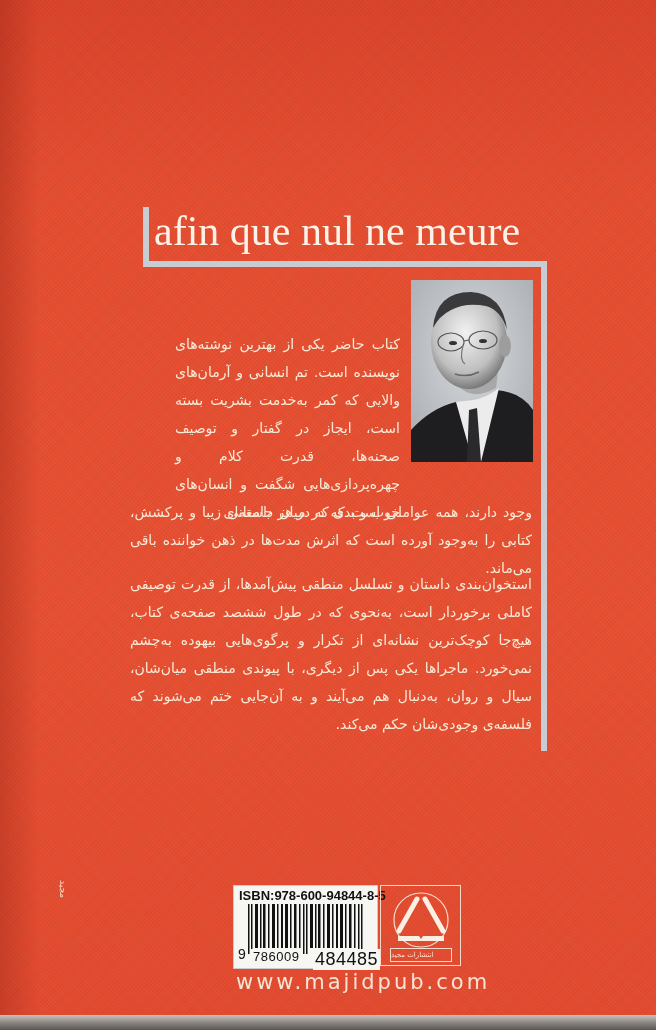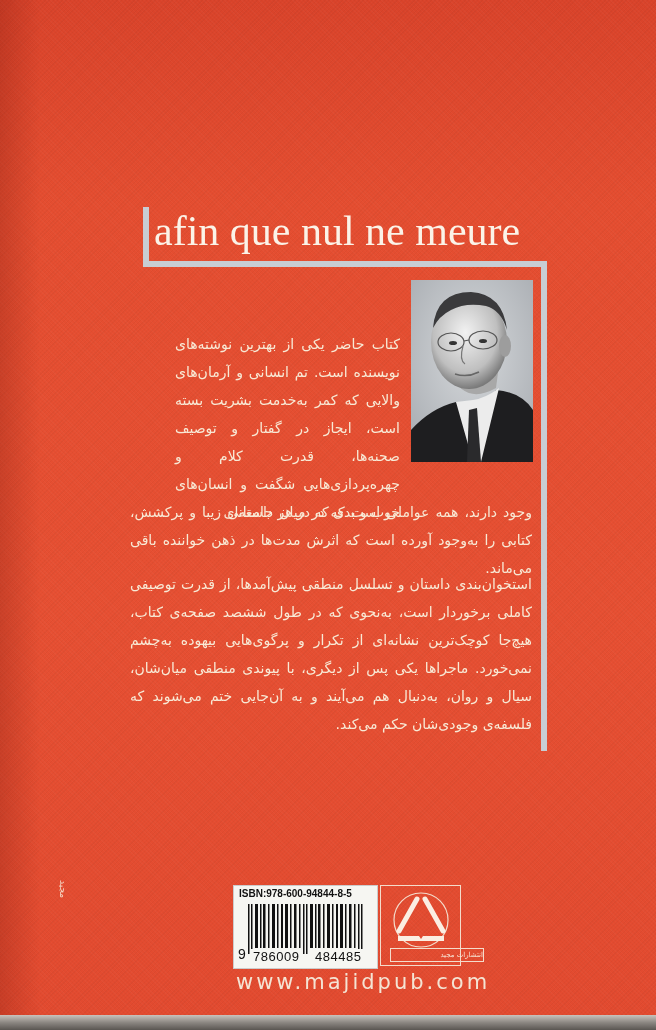--- a/index.html
+++ b/index.html
@@ -59,47 +59,47 @@
   }
   .para1 { left: 175px; top: 316px; width: 225px; }
   .para1b { left: 130px; top: 484px; width: 402px; }
   .para2 { left: 130px; top: 556px; width: 402px; }
   .barcode-box {
     position: absolute; left: 233px; top: 885px; width: 143px; height: 82px;
     background: #f6f6f2; border: 1px solid #ccc;
   }
   .isbn-text {
     position: absolute; left: 5px; top: 2px;
-    font-family: "Liberation Sans", sans-serif; font-weight: bold; font-size: 10px; color: #111;
+    font-family: "Liberation Sans", sans-serif; font-weight: bold; font-size: 13px; color: #111;
     white-space: nowrap;
   }
   .bars { position: absolute; left: 14px; top: 18px; }
   .ean-first {
     position: absolute; left: 4px; top: 60px;
     font-family: "Liberation Sans", sans-serif; font-size: 14px; color: #111;
   }
   .ean-left {
     position: absolute; left: 17px; top: 63px;
     font-family: "Liberation Sans", sans-serif; font-size: 13px; color: #111; letter-spacing: 0.5px;
     background: #f6f6f2; padding: 0 2px; text-align: center;
   }
   .ean-right {
     position: absolute; left: 79px; top: 63px;
-    font-family: "Liberation Sans", sans-serif; font-size: 13px; color: #111; letter-spacing: 0.5px;
+    font-family: "Liberation Sans", sans-serif; font-size: 18px; color: #111; letter-spacing: 0.5px;
     background: #f6f6f2; padding: 0 2px;
   }
   .pub-logo {
     position: absolute; left: 380px; top: 885px; width: 81px; height: 81px;
     border: 1.5px solid #f4dccb; box-sizing: border-box;
   }
   .pub-logo svg { position: absolute; left: 0; top: 0; }
   .pub-name {
     position: absolute; left: 9px; top: 62px; width: 60px; height: 12px;
     border: 1px solid #f4dccb; color: #f8e6d6; font-size: 7px; line-height: 12px;
-    text-align: right; direction: rtl; white-space: nowrap; overflow: hidden; padding-left: 32px;
+    text-align: left; direction: rtl; white-space: nowrap; overflow: hidden;
   }
   .website {
     position: absolute; left: 236px; top: 970px;
     font-family: "DejaVu Sans", sans-serif; font-size: 21px; letter-spacing: 3px;
     color: #f4e4d4; white-space: nowrap;
   }
   .spine-text {
     position: absolute; left: 58px; top: 880px;
     writing-mode: vertical-rl; font-size: 9px; color: #f5d8c5; direction: rtl;
     white-space: nowrap;

